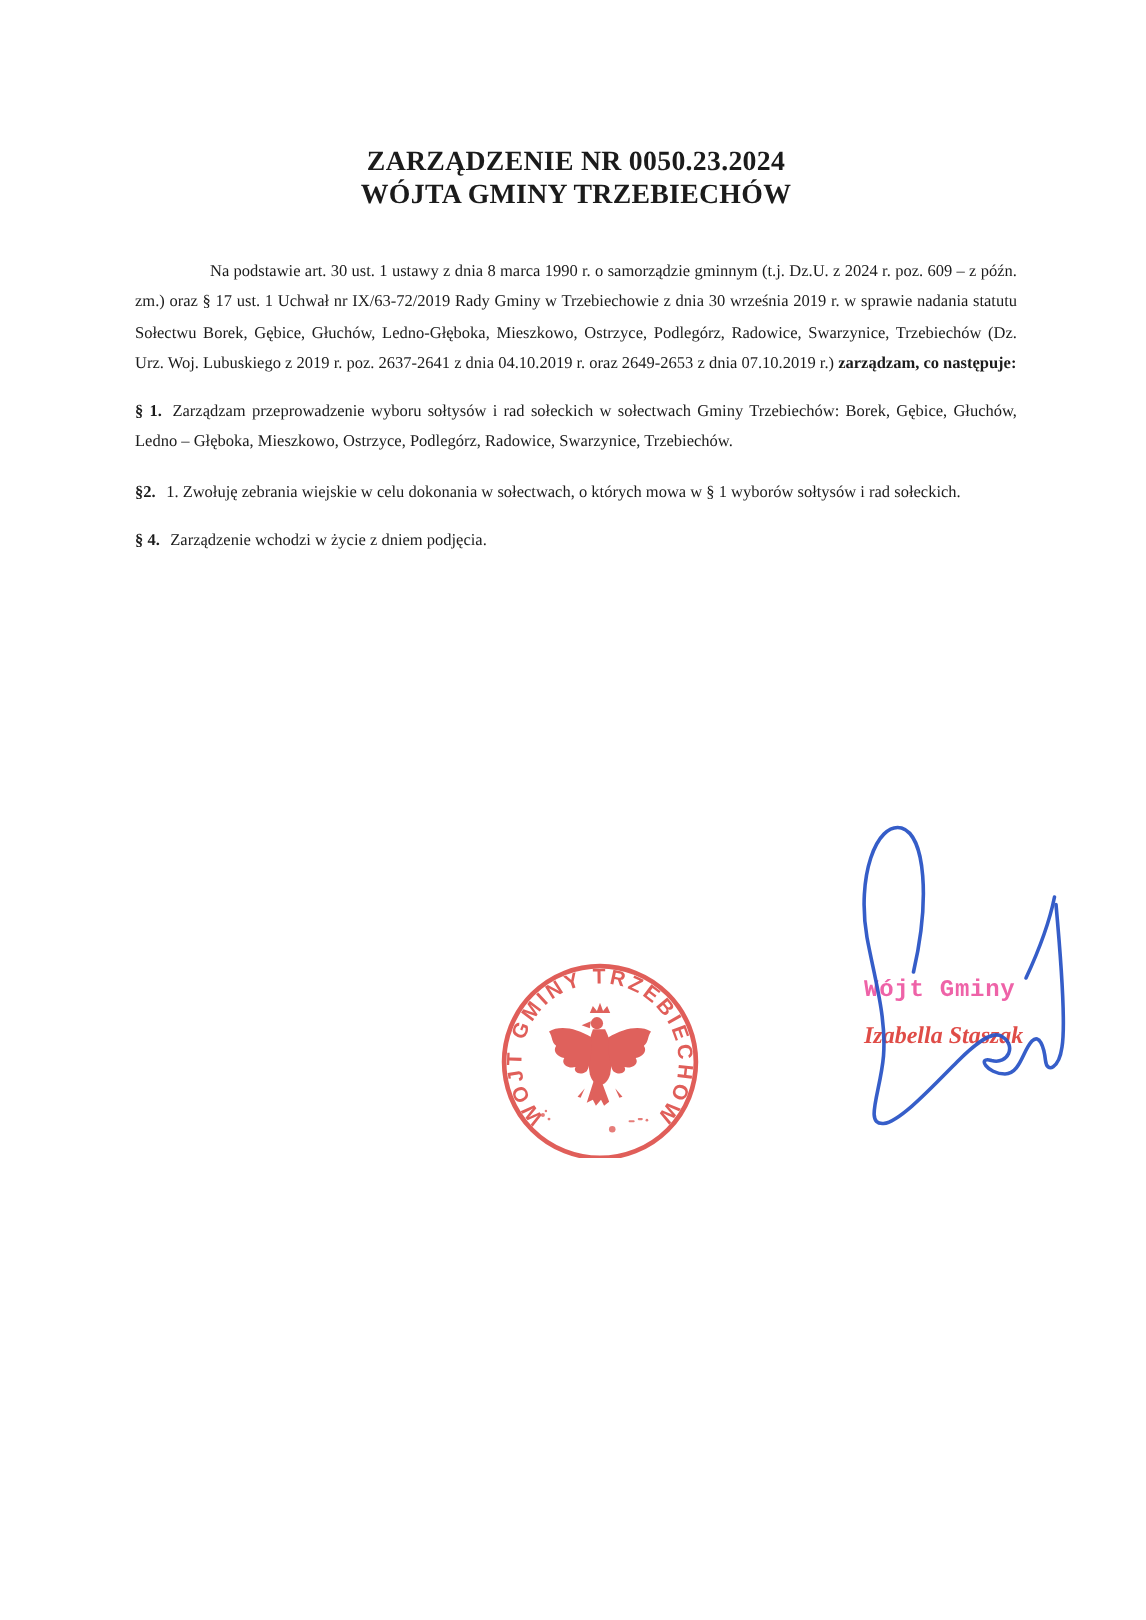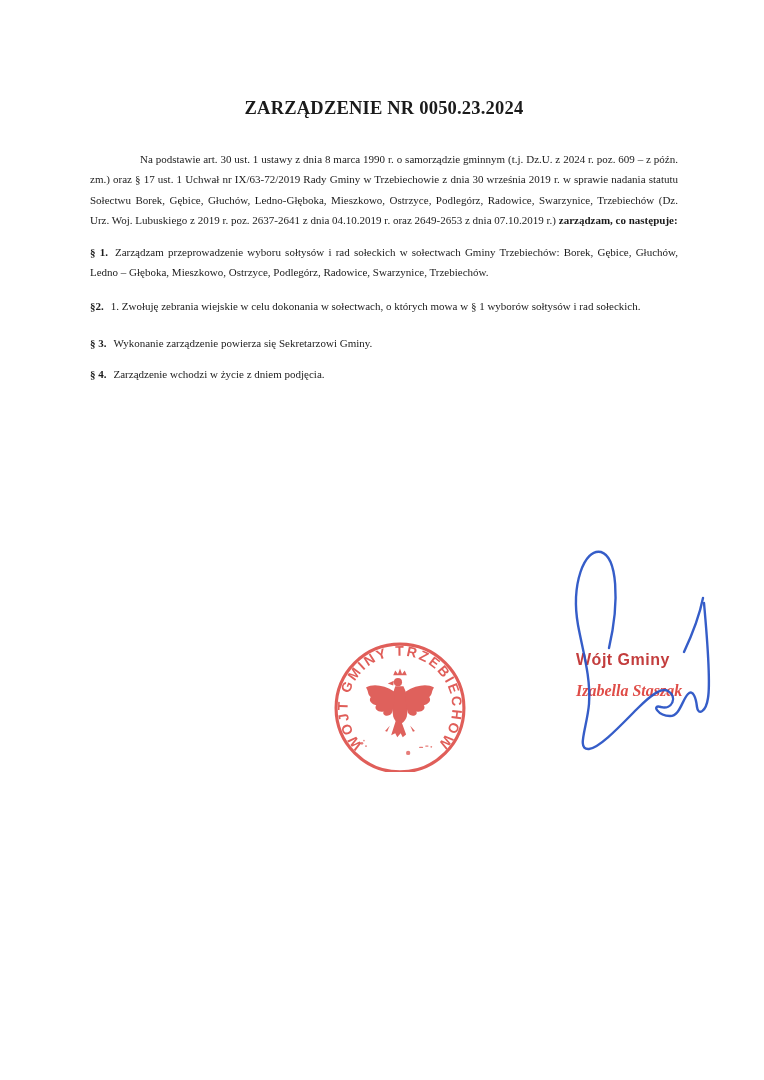--- a/index.html
+++ b/index.html
@@ -22,43 +22,43 @@
   .par-label{font-weight:bold;margin-right:7px;}
   .p1{margin-top:10px;}
   .p2{margin-top:14px;}
   .p2b{margin-top:0;}
   .p3{margin-top:16px;}
   .p4{margin-top:11px;}
   
   .stamp{position:absolute;left:332px;top:640px;width:136px;height:136px;}
   
   .sig-texts{position:absolute;left:576px;top:651px;width:170px;}
-  .sig-role{font-family:Liberation Sans, sans-serif;font-weight:bold;font-size:16px;letter-spacing:.5px;color:#b91c1c;opacity:.85;}
+  .sig-role{font-family:Liberation Mono, monospace;font-weight:bold;font-size:16px;letter-spacing:.5px;color:#ec4899;opacity:.85;}
   .sig-name{margin-top:13px;font-family:"Liberation Serif", serif;font-style:italic;font-weight:bold;font-size:16px;color:#dc3934;opacity:.9;}
   .sig-ink{position:absolute;left:550px;top:540px;width:180px;height:220px;}
 </style>
 </head>
 <body>
 
 <div class="page">
 
   <div class="content">
 
     <div class="title-block">
       <div class="title-line">ZARZĄDZENIE NR 0050.23.2024</div>
+      <div class="title-line">WÓJTA GMINY TRZEBIECHÓW</div>
     </div>
 
 
     <p class="body-par legal"><span>Na podstawie  art. 30 ust. 1 ustawy z dnia 8 marca 1990 r. o samorządzie gminnym (t.j. Dz.U. z 2024 r. poz. 609 – z późn. zm.) oraz  § 17 ust. 1 Uchwał nr IX/63-72/2019 Rady Gminy w Trzebiechowie z dnia 30 września 2019 r. w sprawie nadania statutu Sołectwu Borek, Gębice, Głuchów, Ledno-Głęboka, Mieszkowo, Ostrzyce, Podlegórz, Radowice, Swarzynice, Trzebiechów  (Dz. Urz. Woj. Lubuskiego z 2019 r. poz. 2637-2641 z dnia 04.10.2019 r. oraz 2649-2653 z dnia 07.10.2019 r.) </span><span class="bold-run">zarządzam, co następuje:</span></p>
 
     <p class="body-par p1"><span class="par-label">§ 1.</span><span>Zarządzam przeprowadzenie wyboru sołtysów i rad sołeckich w sołectwach Gminy Trzebiechów: Borek, Gębice, Głuchów, Ledno – Głęboka, Mieszkowo, Ostrzyce, Podlegórz, Radowice, Swarzynice, Trzebiechów.</span></p>
 
     <p class="body-par p2"><span class="par-label">§2.</span><span>1. Zwołuję zebrania wiejskie w celu dokonania w sołectwach, o których mowa w § 1 wyborów sołtysów i rad sołeckich.</span></p>
 
-    <p class="body-par p3"><span class="par-label">§ 3.</span><span>Wykonanie zarządzenie powierza się Sekretarzowi Gminy.</span></p>
 
     <p class="body-par p4"><span class="par-label">§ 4.</span><span>Zarządzenie wchodzi w życie z dniem podjęcia.</span></p>
 
   </div>
 
   <svg class="stamp" viewBox="0 0 200 200" aria-hidden="true">
     <g opacity="0.88">
       <circle cx="100" cy="100" r="94" fill="none" stroke="#dc4843" stroke-width="4.6"></circle>
       <g transform="rotate(-45,100,100)" fill="#dc4843" font-family="Liberation Sans, sans-serif" font-weight="bold" font-size="20.5">
         <path id="stampTextPath" d="M 23,100 A 77,77 0 1 1 177,100 A 77,77 0 1 1 23,100" fill="none"></path>

